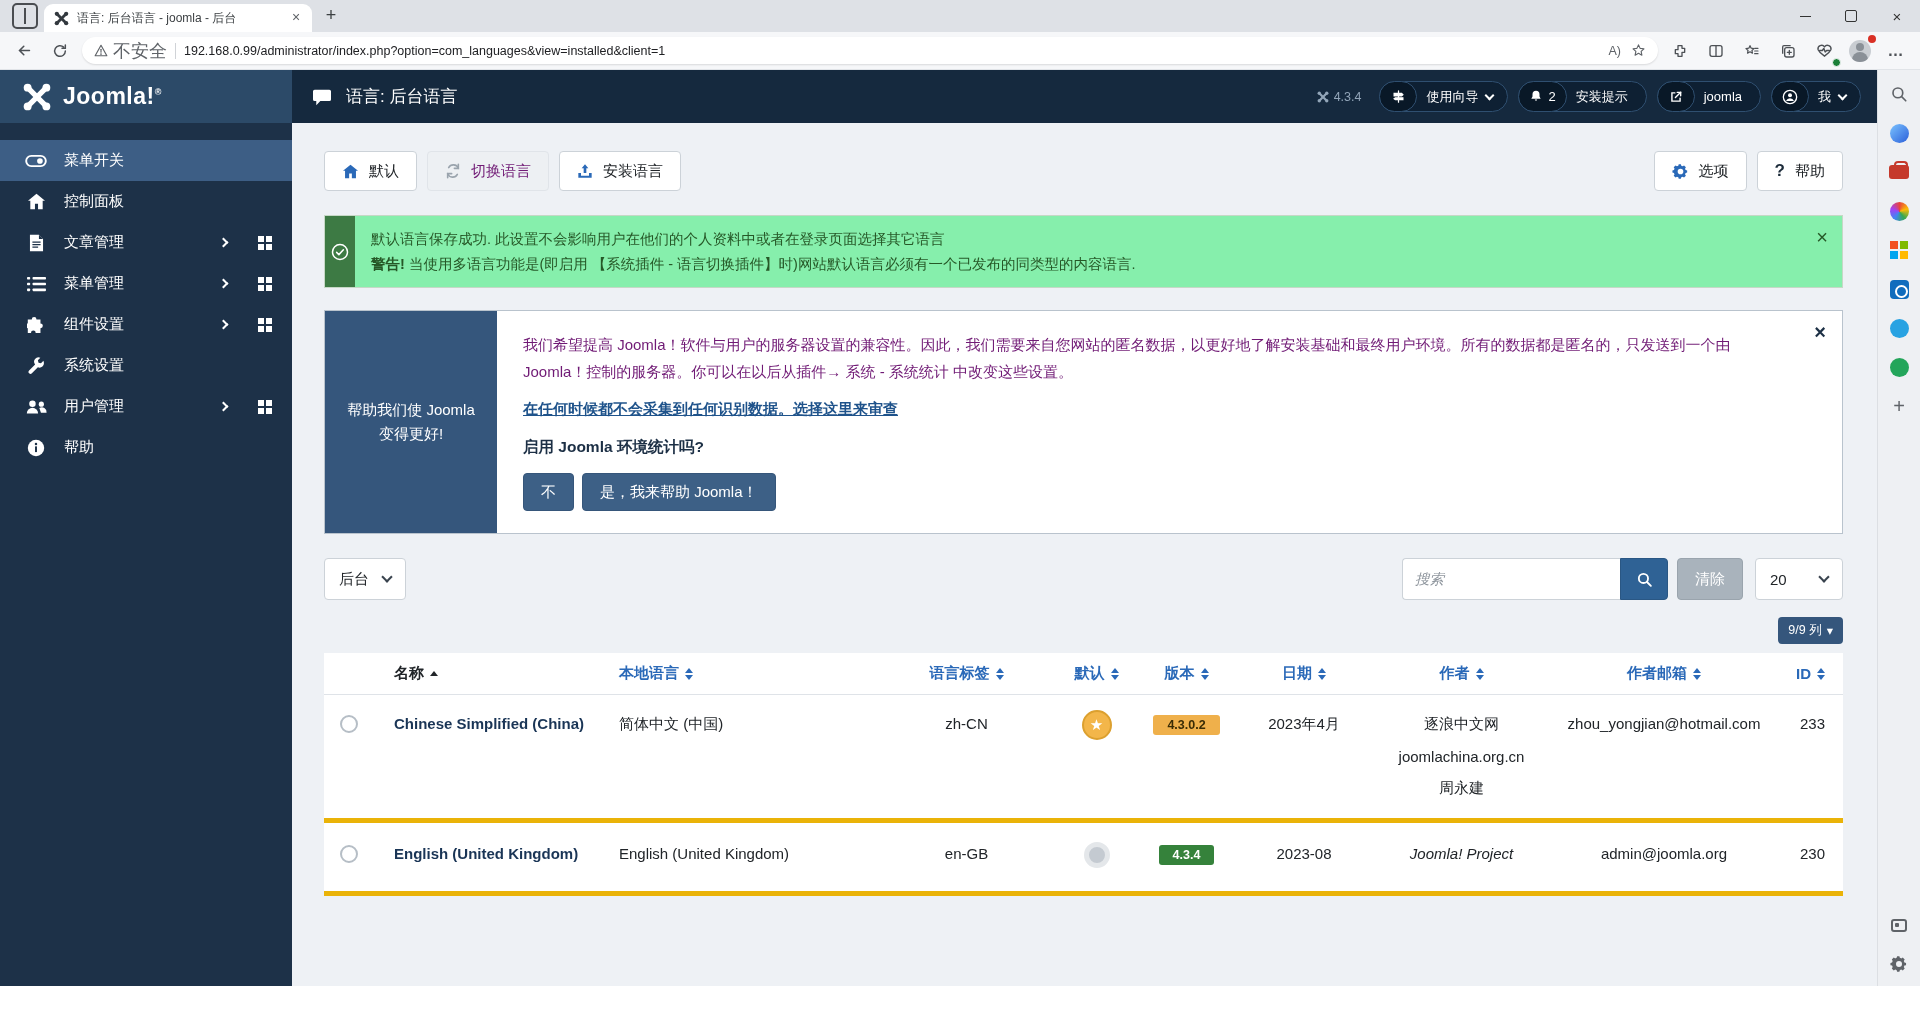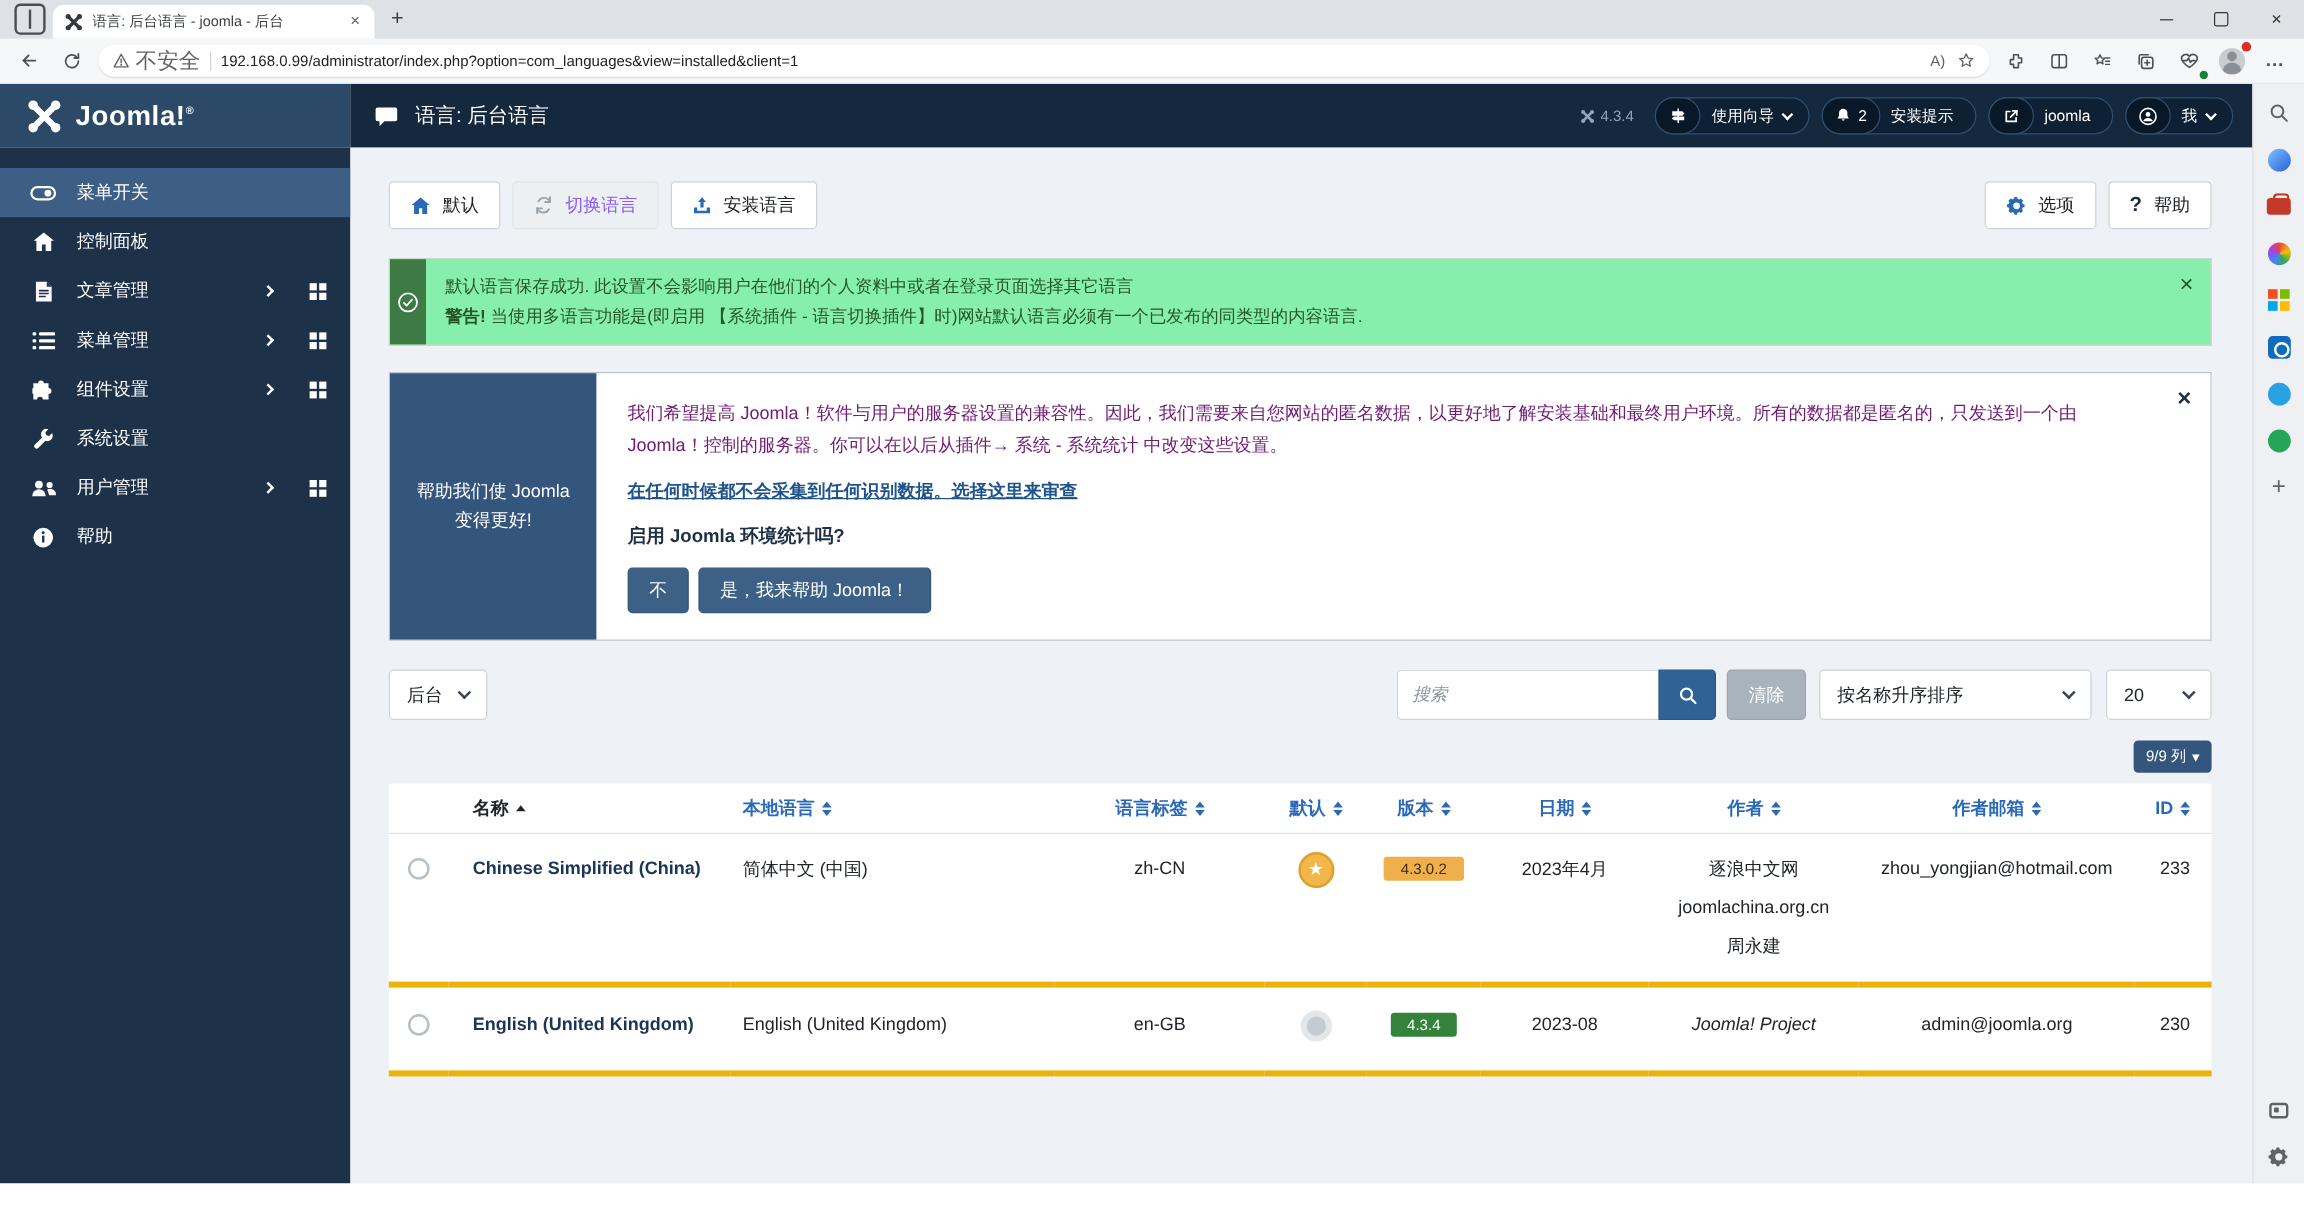--- a/index.html
+++ b/index.html
@@ -76,21 +76,21 @@
   .s-label { flex:1; }
   .chev-s { width:7px; height:7px; border-right:2px solid #fff; border-bottom:2px solid #fff; transform:rotate(-45deg); margin-right:14px; }
   .grid-ico { width:14px; height:14px; background-image:linear-gradient(#fff,#fff),linear-gradient(#fff,#fff),linear-gradient(#fff,#fff),linear-gradient(#fff,#fff); background-size:6px 6px; background-position:0 0,8px 0,0 8px,8px 8px; background-repeat:no-repeat; }
 
   .content { flex:1; background:#eef1f5; padding:28px 34px 0 32px; overflow:hidden; min-width:0; }
 
   
   .toolbar-row { display:flex; justify-content:space-between; }
   .tgroup { display:flex; gap:10px; }
   .btn { height:40px; padding:0 17px; background:#fff; border:1px solid #ccd2d8; border-radius:4px; display:inline-flex; align-items:center; gap:10px; font-size:15px; color:#212529; cursor:pointer; }
-  .btn.disabled { background:#edf0f3; border-color:#e0e4e9; color:#8b5cf6; cursor:default; }
+  .btn.disabled { background:#edf0f3; border-color:#e0e4e9; color:#701a75; cursor:default; }
   .q-glyph { font-weight:bold; font-size:17px; color:#1c2b3a; }
 
   
   .alert { display:flex; margin-top:24px; background:#86efac; border:1px solid #c6d8c6; }
   .alert-strip { width:30px; background:#3d7a44; display:flex; align-items:center; justify-content:center; flex:none; }
   .alert-body { flex:1; padding:11px 16px; color:#265827; font-size:14.5px; line-height:1.7; }
   .alert-close { width:40px; display:flex; align-items:flex-start; justify-content:center; padding-top:10px; color:#265827; font-size:20px; cursor:pointer; }
 
   
   .stats { display:flex; margin-top:22px; background:#fff; border:1px solid #b9c3cd; }
@@ -130,21 +130,21 @@
   .th-active { color:#212529; display:inline-flex; align-items:center; gap:6px; cursor:pointer; }
   .sort-stack { display:inline-flex; flex-direction:column; gap:2px; }
   .tri-up { width:0; height:0; border-left:4px solid transparent; border-right:4px solid transparent; border-bottom:5px solid currentColor; }
   .tri-down { width:0; height:0; border-left:4px solid transparent; border-right:4px solid transparent; border-top:5px solid currentColor; }
   tbody td { border-bottom:5px solid #eab308; vertical-align:top; padding:20px 8px; text-align:center; color:#212529; }
   tbody td.left { text-align:left; }
   .row-name { font-weight:bold; color:#1a3556; }
   .radio { width:18px; height:18px; border:2px solid #b6bec6; border-radius:50%; background:#fff; display:inline-block; cursor:pointer; }
   .star-badge { width:30px; height:30px; border-radius:50%; background:#f3b64a; border:2px solid #dca02f; color:#fff; font-size:15px; line-height:26px; text-align:center; display:inline-block; cursor:pointer; margin-top:-5px; }
   .gray-circle { width:26px; height:26px; border-radius:50%; background:#c4cad1; border:5px solid #e4e7ea; display:inline-block; cursor:pointer; margin-top:-3px; }
-  .vbadge { display:inline-block; padding:3px 14px; border-radius:3px; font-size:12.5px; font-weight:normal; margin-top:-2px; }
+  .vbadge { display:inline-block; padding:3px 14px; border-radius:3px; font-size:12.5px; font-weight:bold; margin-top:-2px; }
   .v-gold { background:#efb04b; color:#3a2c05; }
   .v-green { background:#35823b; color:#fff; }
   .author-line { margin-bottom:14px; }
   .author-line:last-child { margin-bottom:0; }
 
   svg { display:block; }
 </style>
 </head>
 <body>
 
@@ -488,24 +488,20 @@
             <div class="search-wrap">
               <input class="search-input" placeholder="搜索" style="">
               <div class="search-btn">
                 <svg width="17" height="17" viewBox="0 0 24 24" fill="none" stroke="#fff" stroke-width="2.6" stroke-linecap="round">
                     <circle cx="10.5" cy="10.5" r="6.5"></circle>
                     <path d="M15.5 15.5 21 21"></path>
                   </svg>
               </div>
             </div>
             <button class="clear-btn">清除</button>
-            <div class="sel" style="margin-left:11px; width:227px;">
-              <span>按名称升序排序</span>
-              <span class="chev-d"></span>
-            </div>
             <div class="sel" style="margin-left:12px; width:88px;">
               <span>20</span>
               <span class="chev-d"></span>
             </div>
           </div>
 
           <div class="badge-row">
             <span class="cols-badge">
               <span>9/9 列</span>
                 <span>▾</span>

